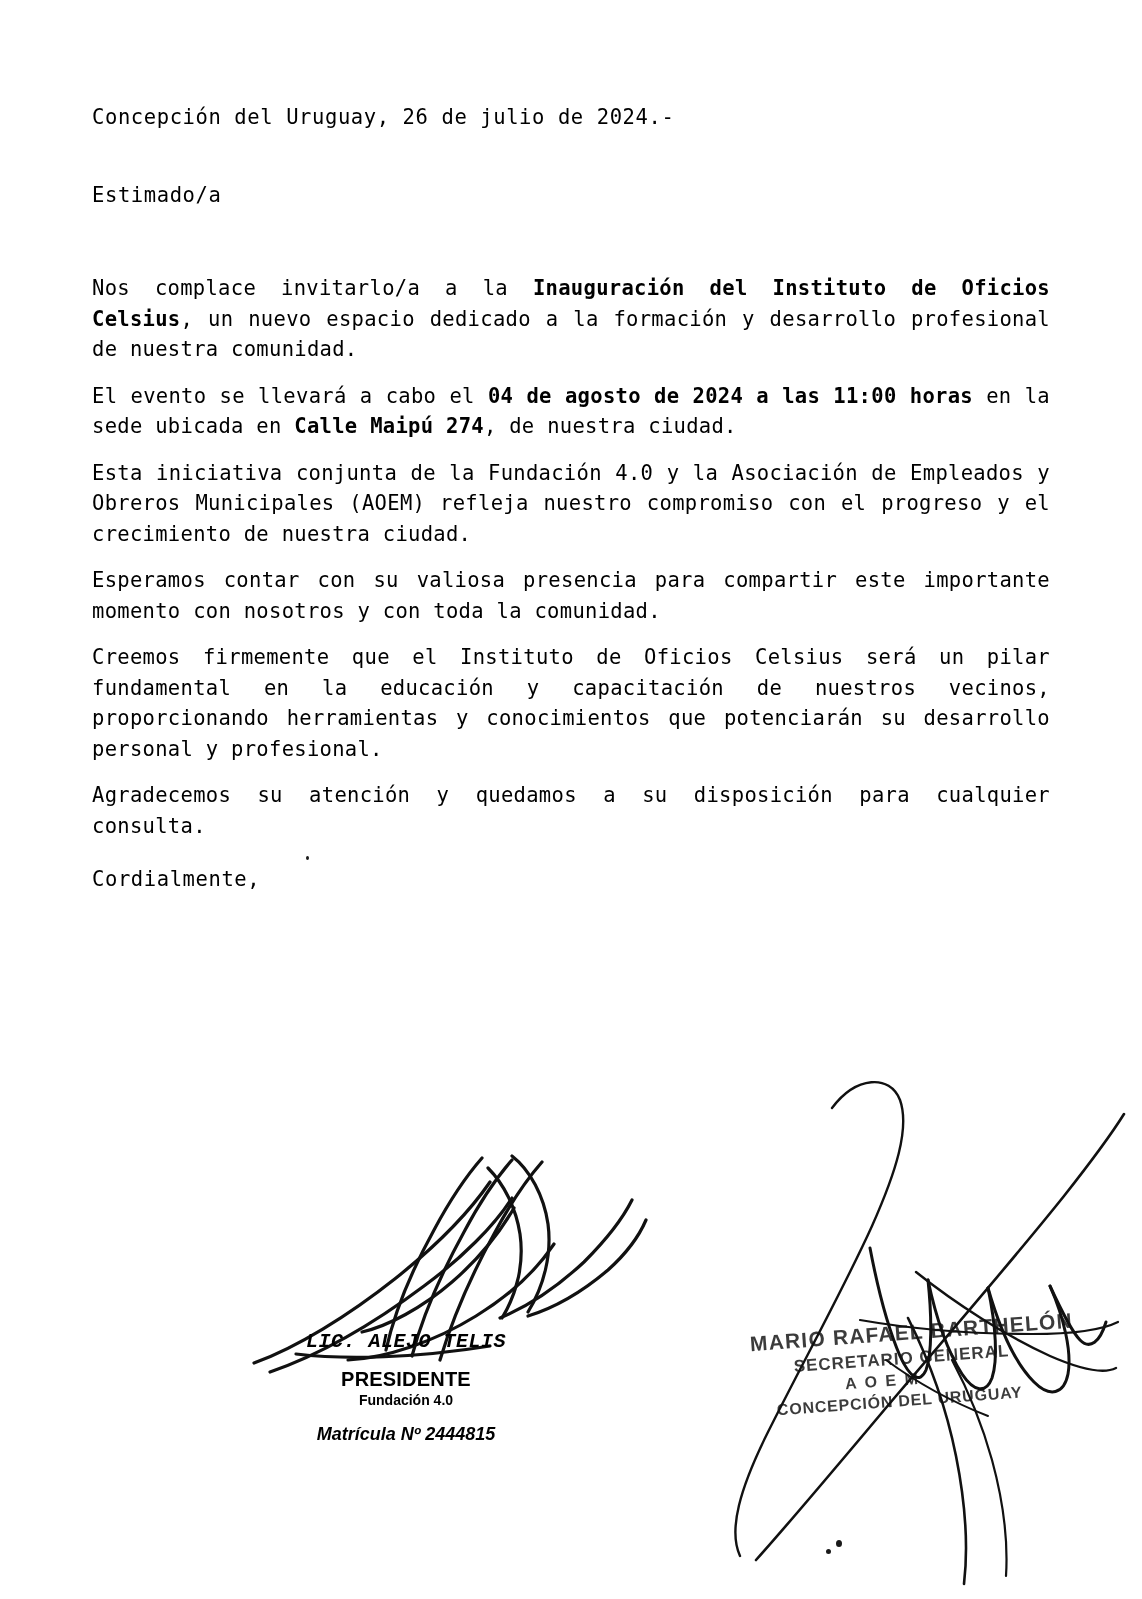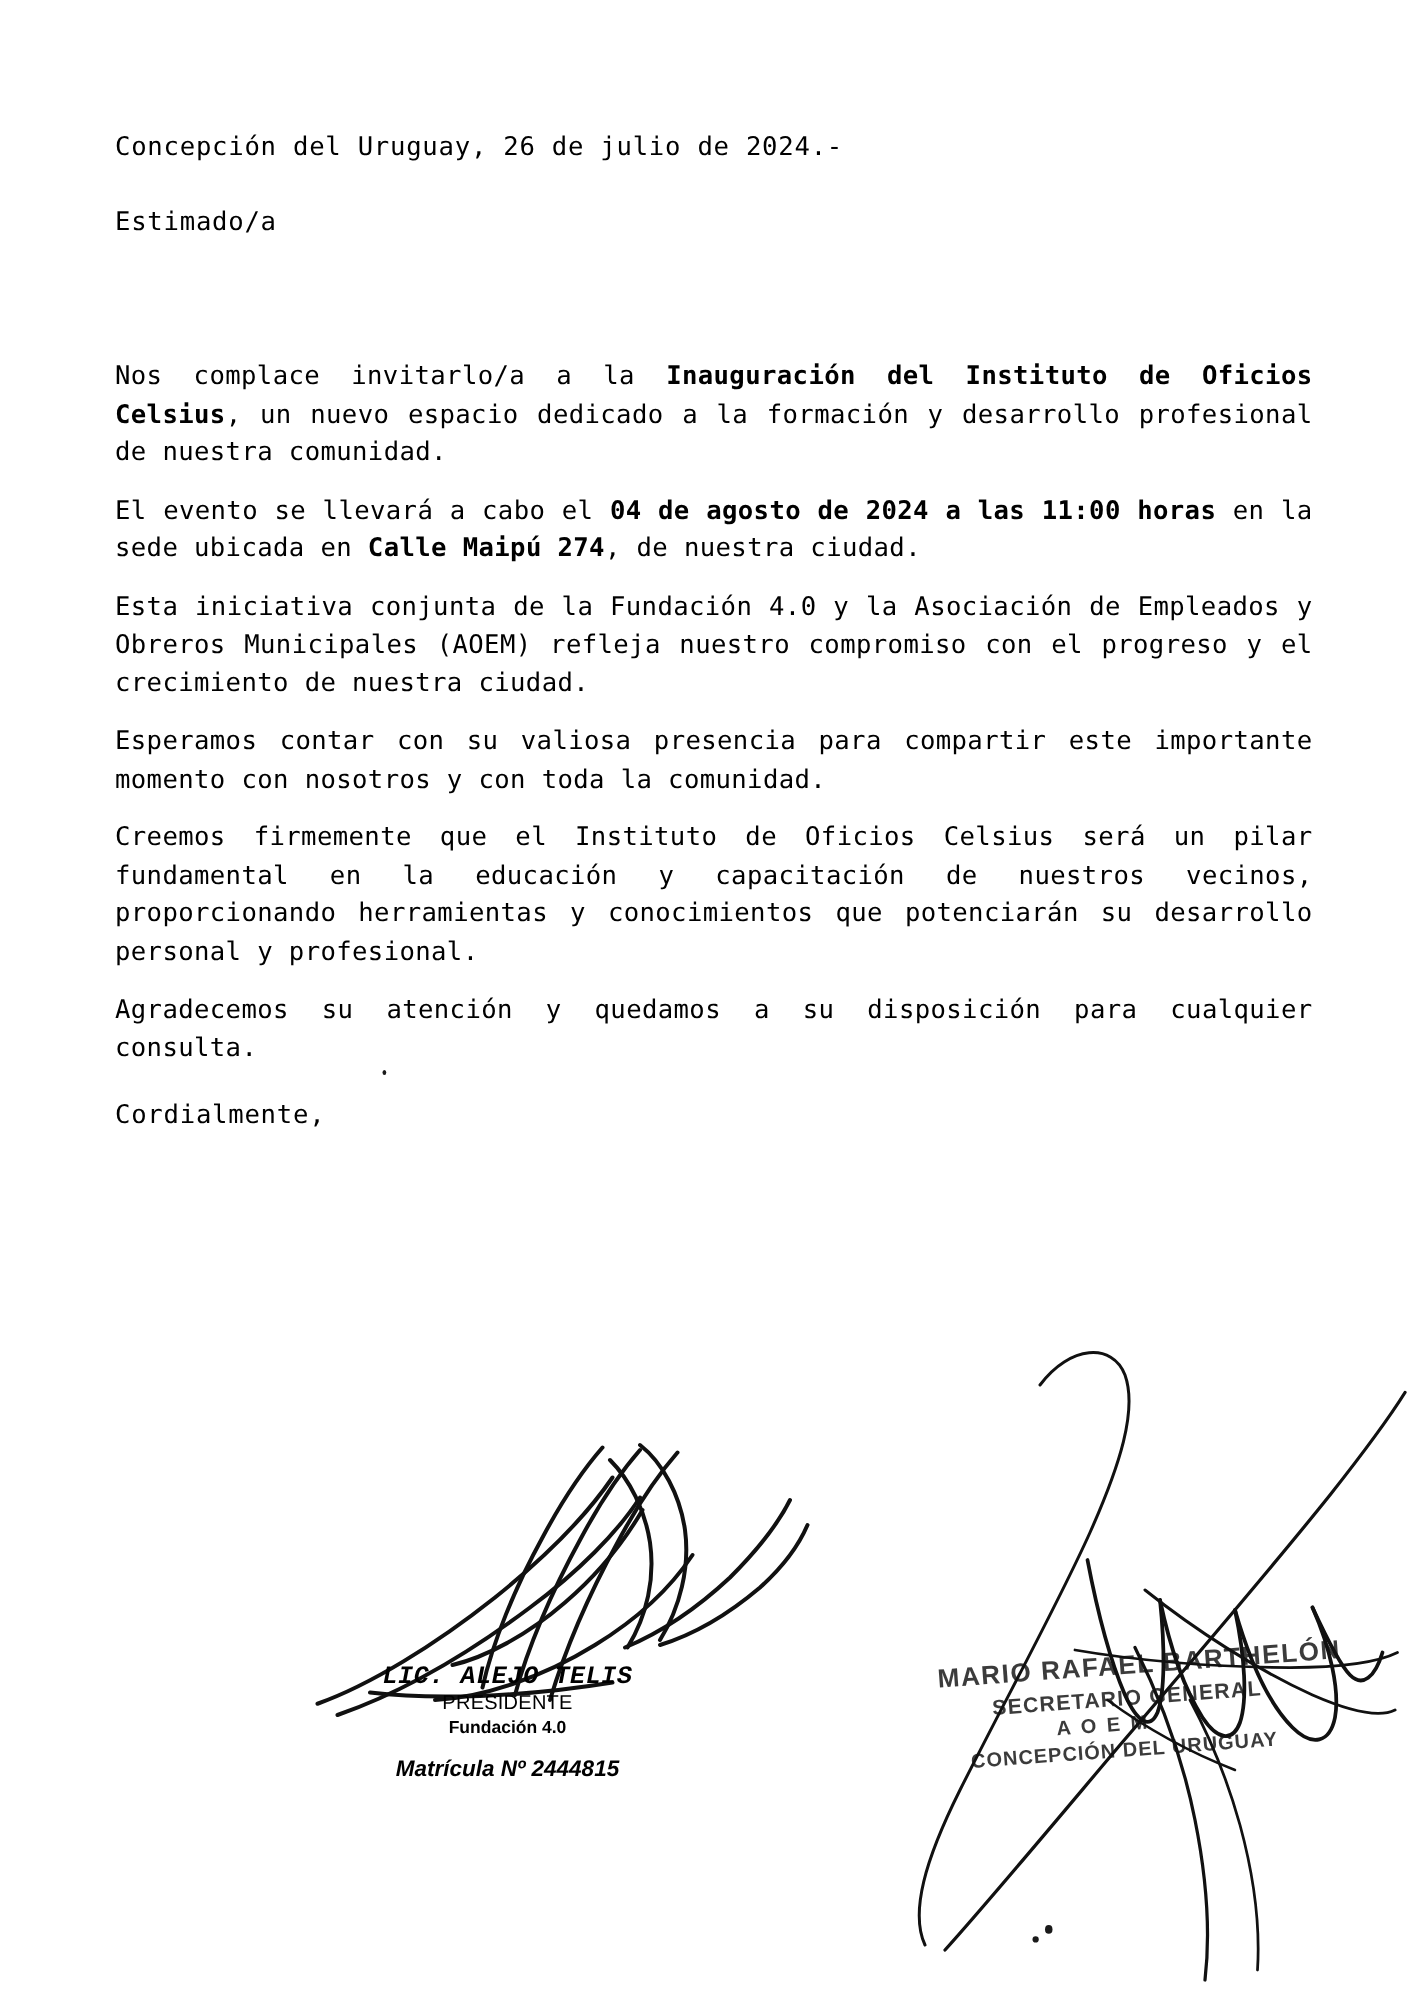--- a/index.html
+++ b/index.html
@@ -28,34 +28,34 @@
   }
   .date-line {
     font-size: 20.5px;
     letter-spacing: 0.6px;
     margin: 0 0 0 0;
     white-space: nowrap;
   }
   .salutation {
     font-size: 20.5px;
     letter-spacing: 0.6px;
-    margin: 36px 0 0 0;
+    margin: 54px 0 0 0;
   }
   .para {
     font-size: 20.5px;
     line-height: 30.5px;
     letter-spacing: 0.3px;
     text-align: justify;
     margin: 0;
   }
   .para + .para {
     margin-top: 16px;
   }
   .para-first {
-    margin-top: 96px;
+    margin-top: 66px;
   }
   .para b {
     font-weight: 700;
   }
   .closing {
     font-size: 20.5px;
     letter-spacing: 0.6px;
     margin-top: 26px;
   }
 
@@ -82,24 +82,24 @@
   .sig-name {
     font-family: Liberation Mono, monospace;
     font-style: italic;
     font-weight: 700;
     font-size: 20px;
     letter-spacing: 0.5px;
     white-space: nowrap;
   }
   .sig-role {
     font-family: "Liberation Sans", sans-serif;
-    font-weight: 400;
-    font-size: 16px;
+    font-weight: 700;
+    font-size: 20px;
     letter-spacing: 0.2px;
-    margin-top: 1px;
+    margin-top: 15px;
   }
   .sig-org {
     font-family: "Liberation Sans", sans-serif;
     font-weight: 700;
     font-size: 14px;
     margin-top: 1px;
   }
   .sig-reg {
     font-family: "Liberation Sans", sans-serif;
     font-weight: 700;

